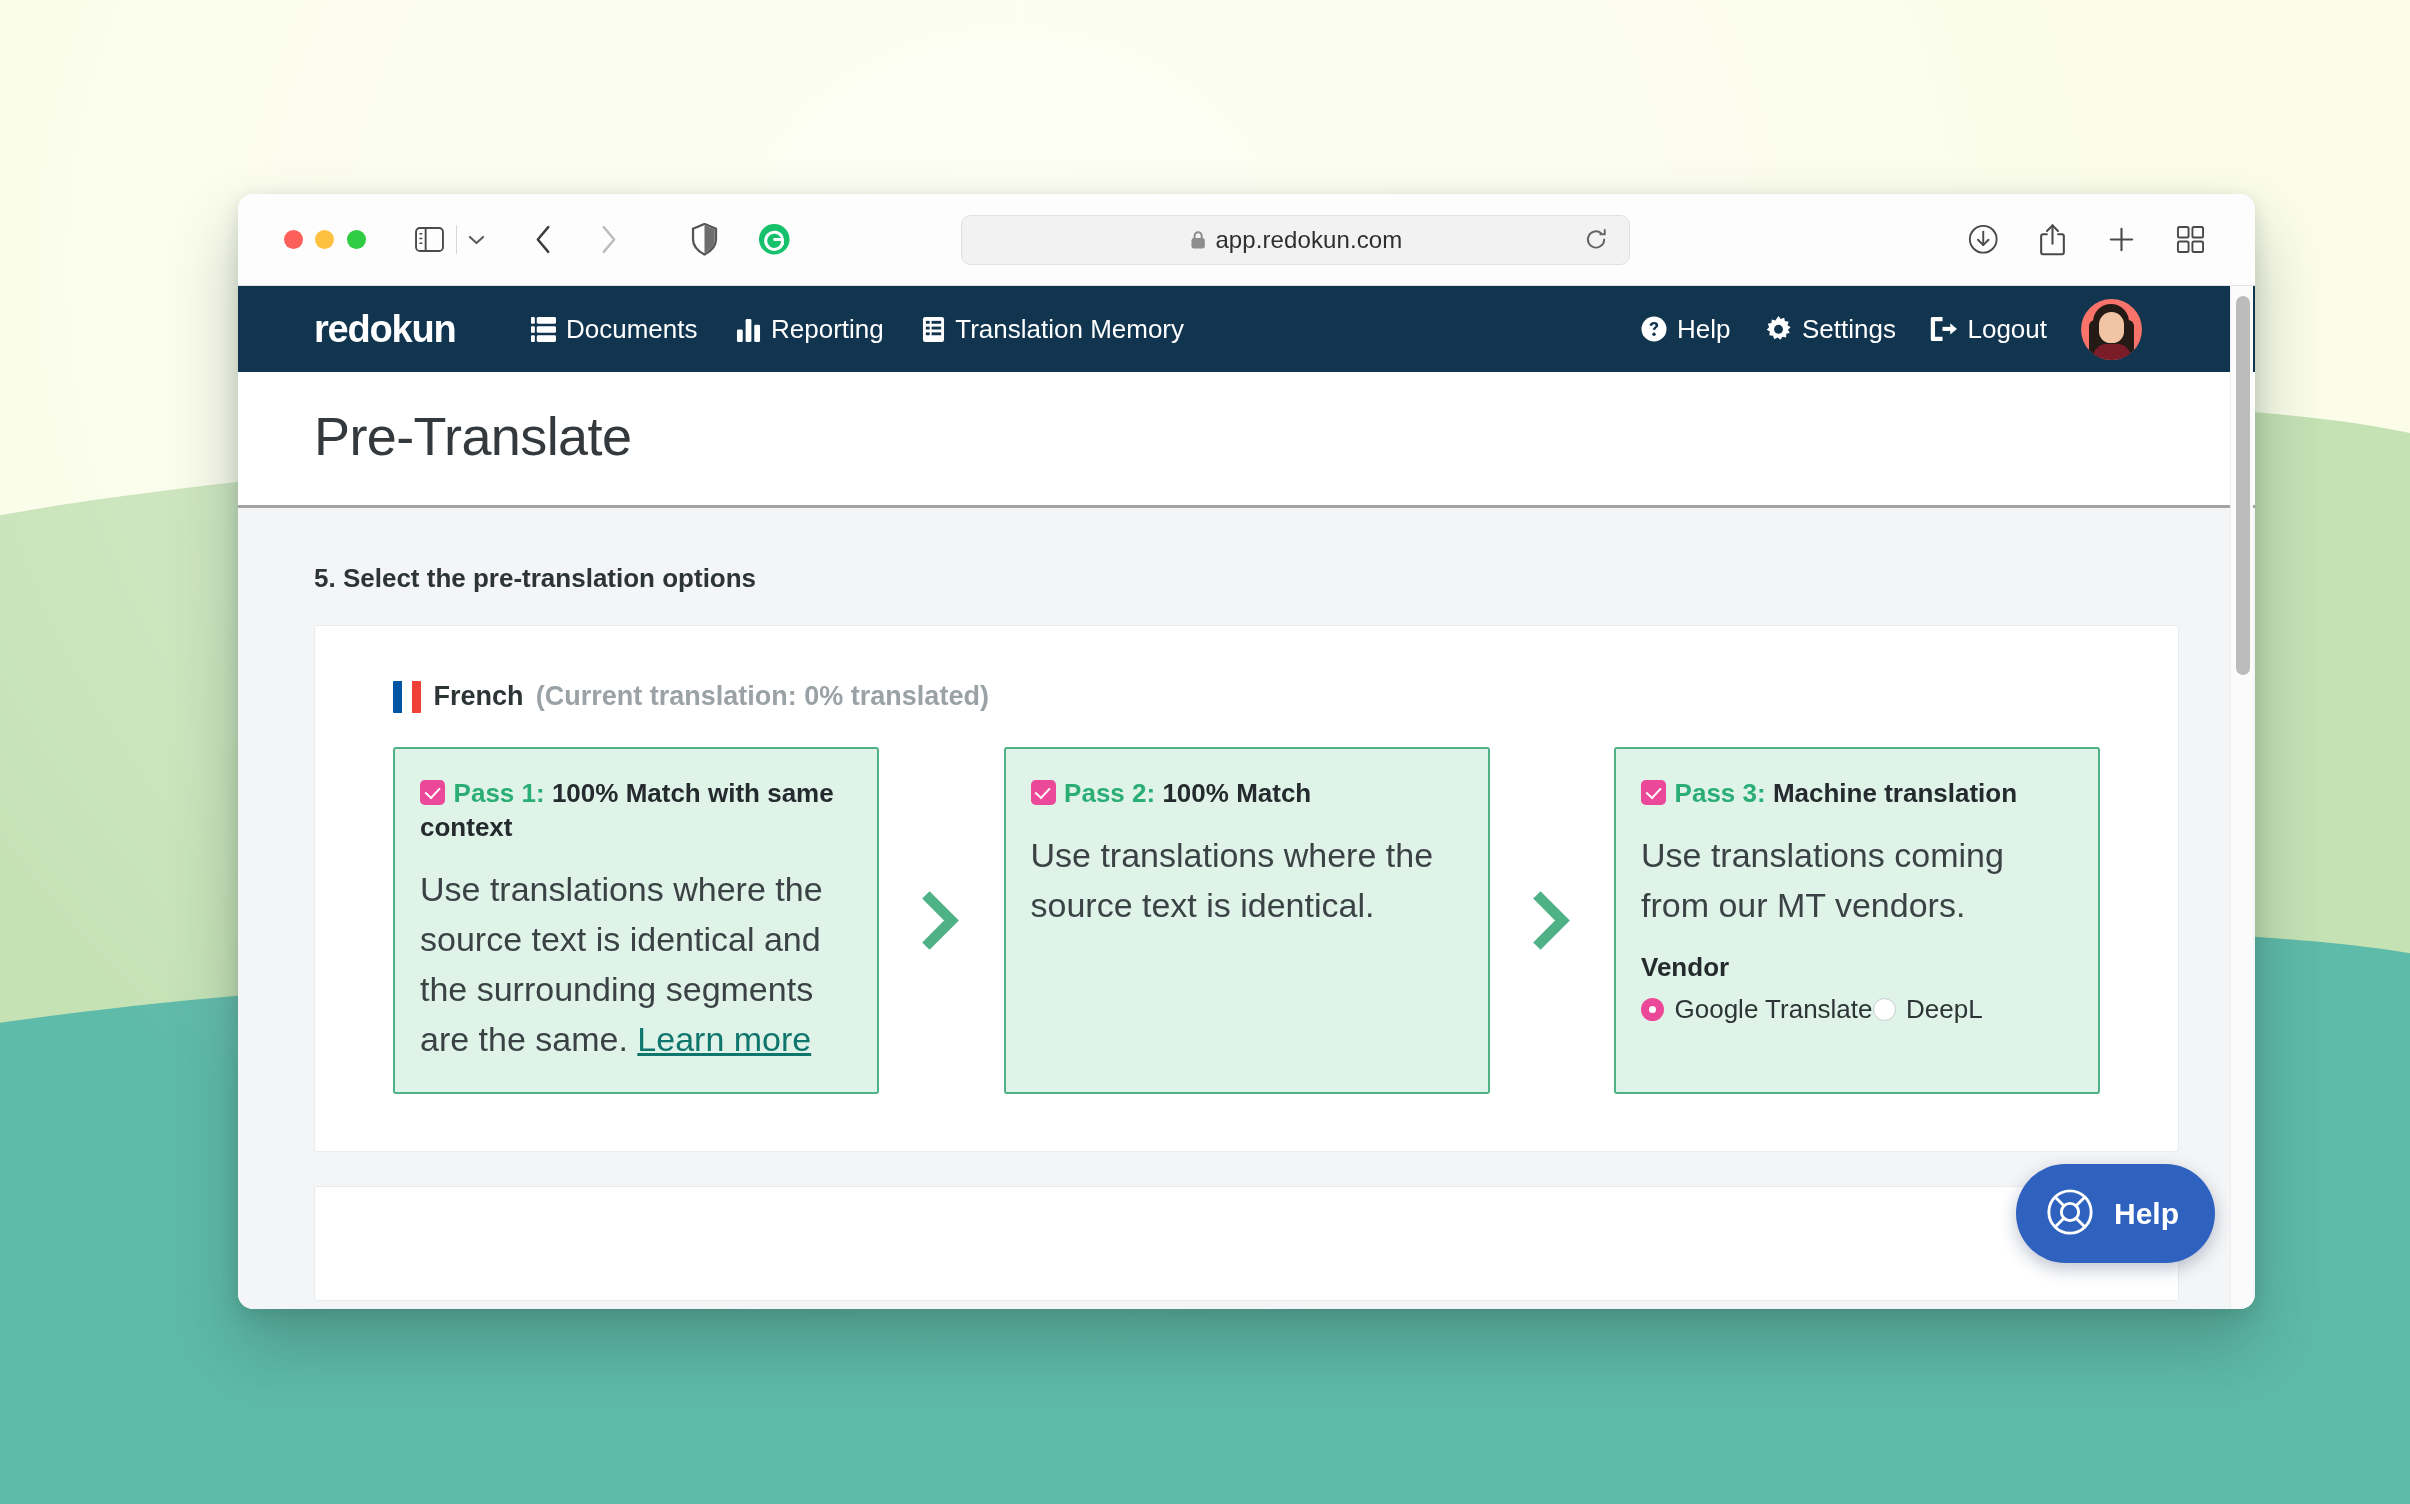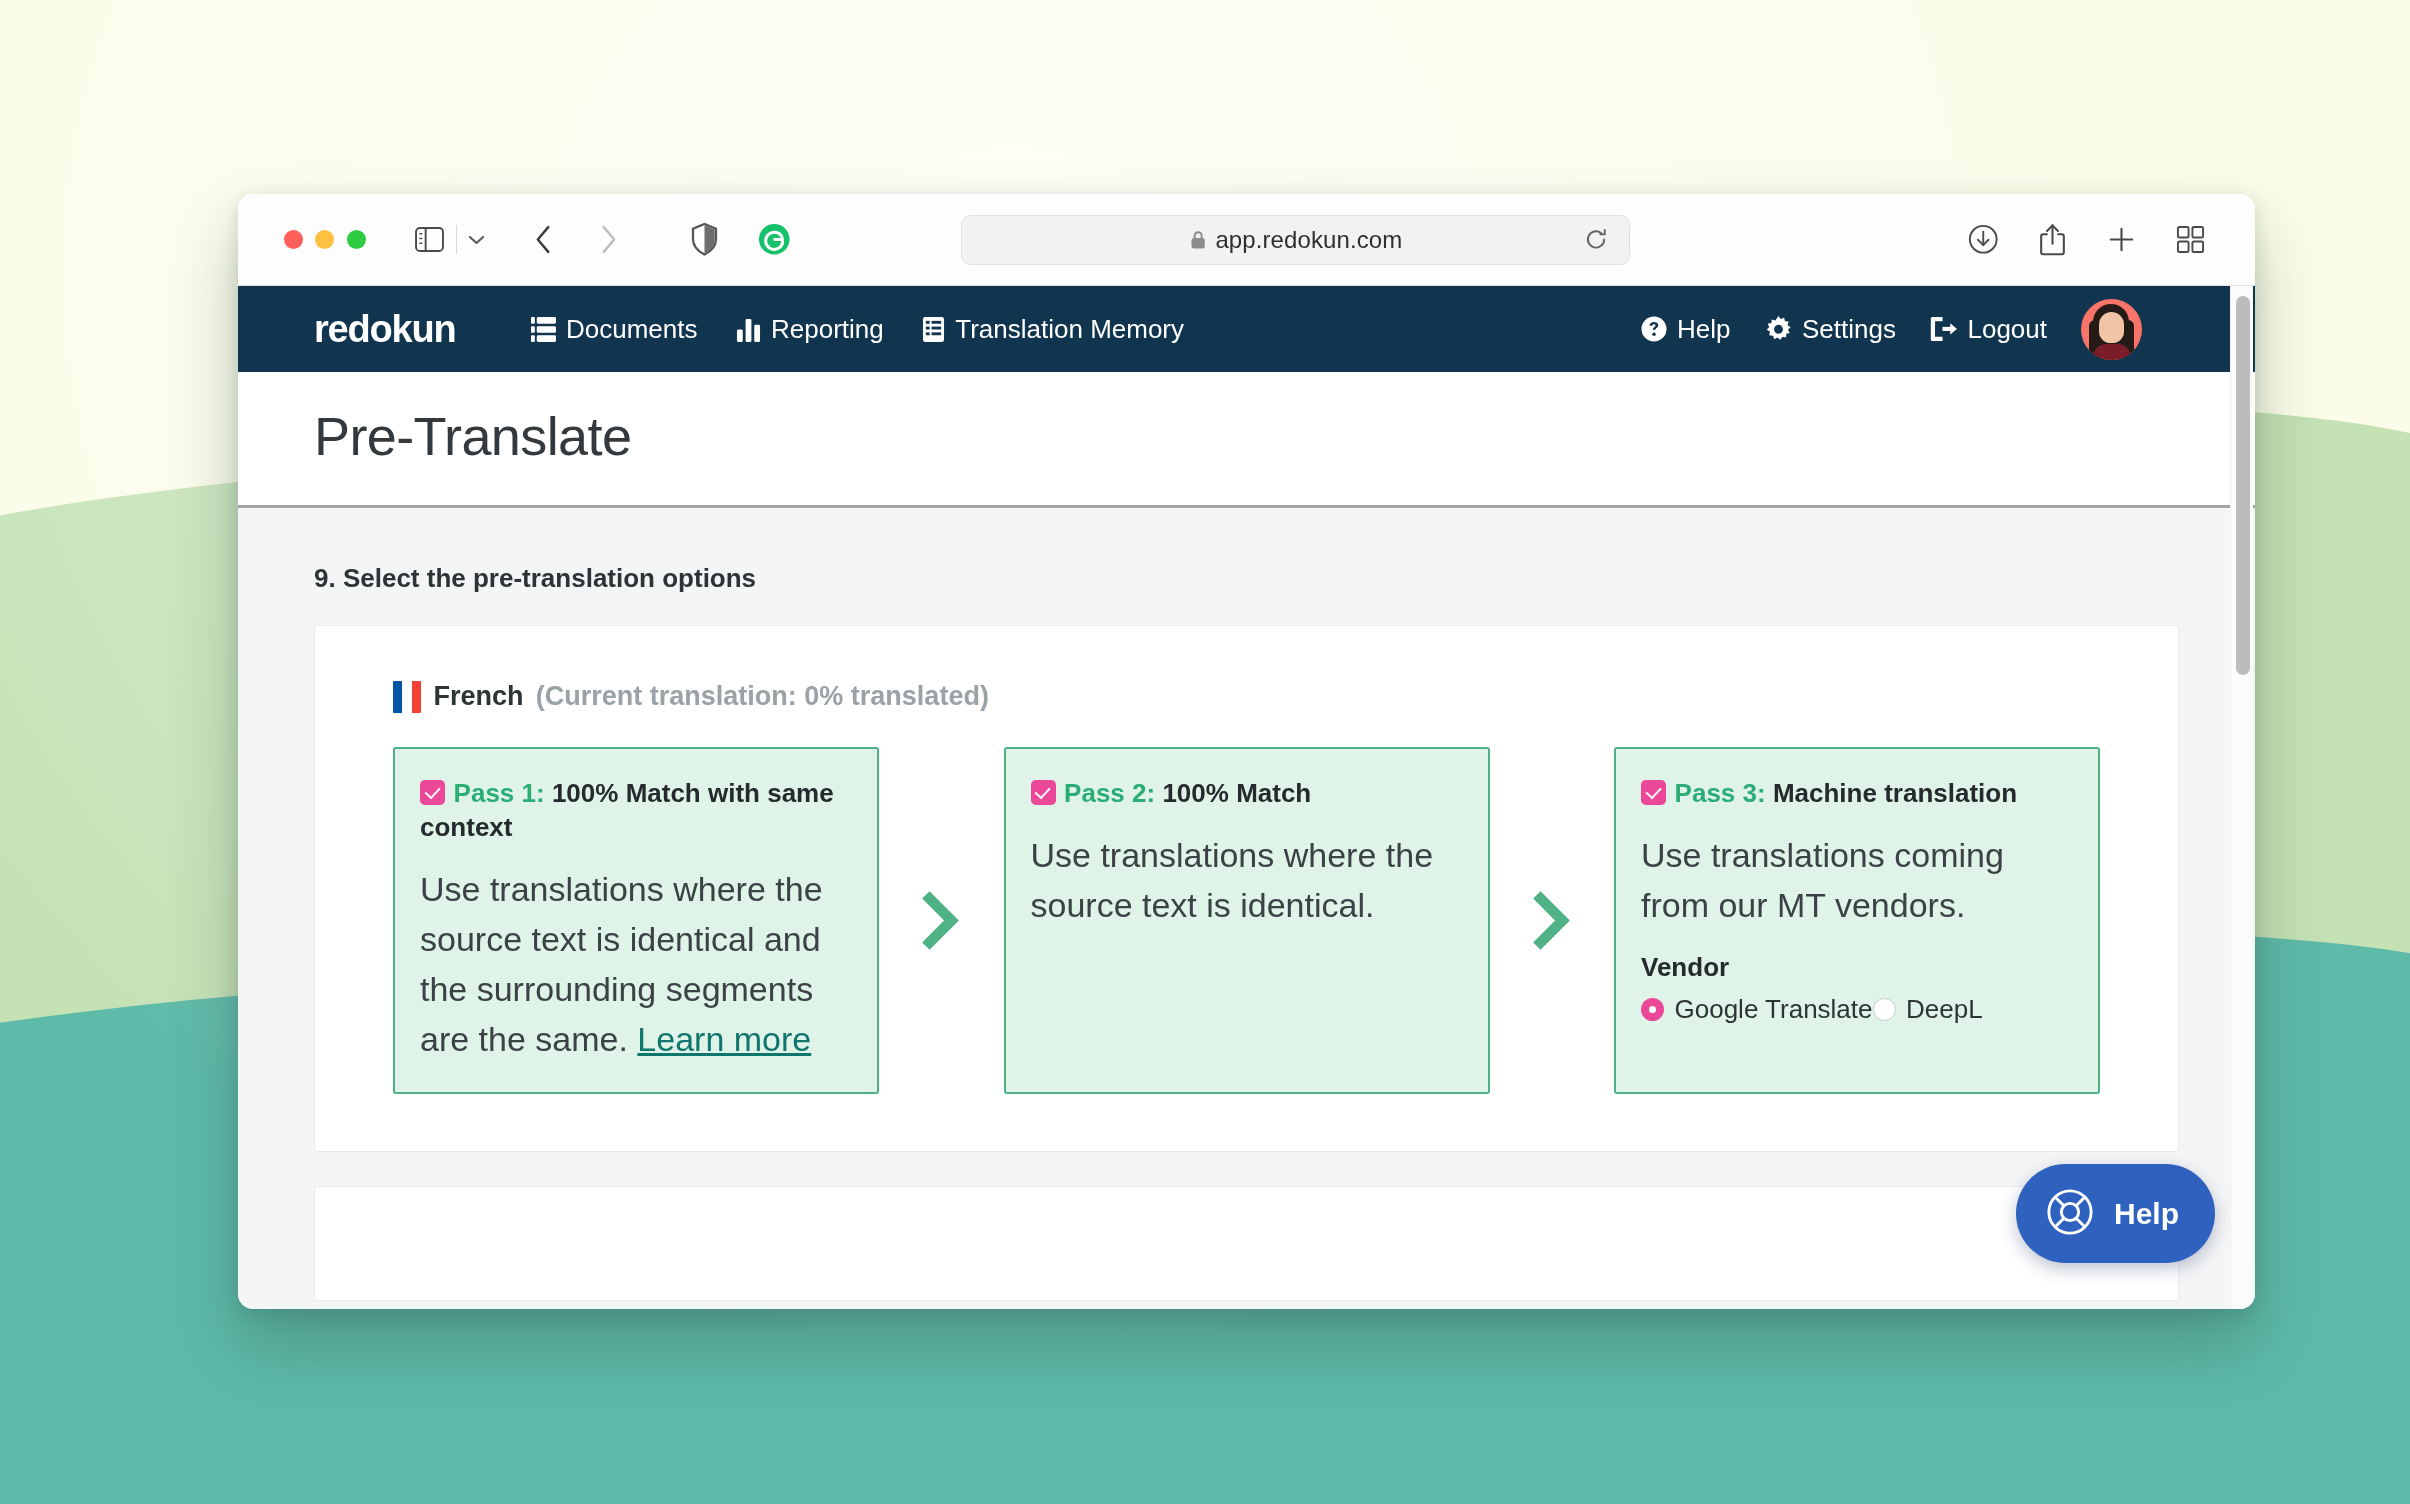--- a/index.html
+++ b/index.html
@@ -393,21 +393,21 @@
           <div class="body"></div>
         </div>
       </div>
     </div>
 
     <div class="page-head">
       <h1 class="page-title">Pre-Translate</h1>
     </div>
 
     <div class="content">
-      <div class="step-label">9. Select the pre-translation options</div>
+      <div class="step-label">5. Select the pre-translation options</div>
 
       <div class="panel">
 
         <div class="lang-row">
           <span class="flag">
             <i class="b"></i>
               <i class="w"></i>
               <i class="r"></i>
           </span>
           <span class="lang-name">French</span>

